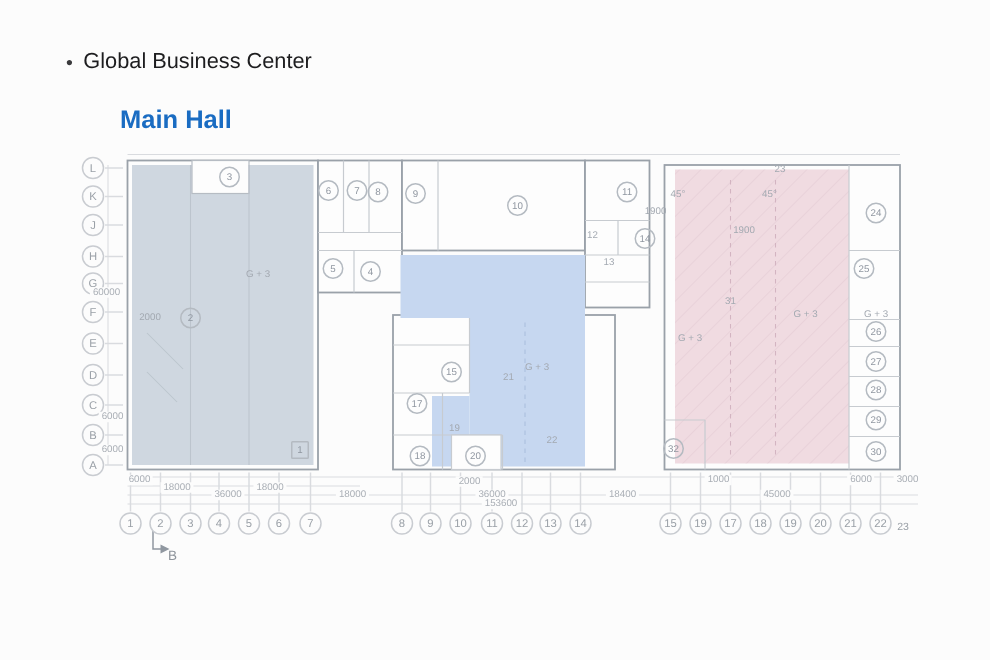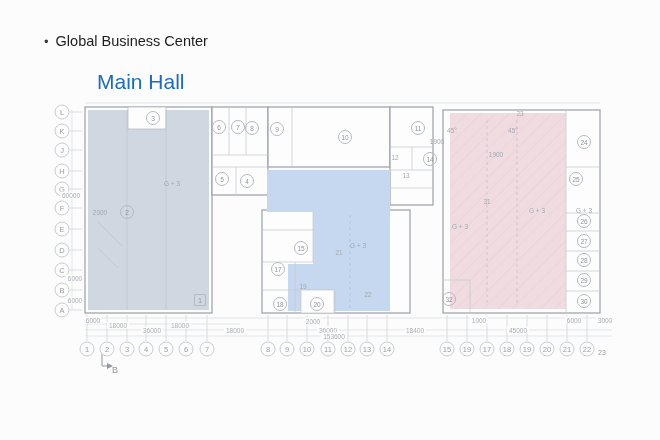--- a/index.html
+++ b/index.html
@@ -1,21 +1,21 @@
 <!DOCTYPE html>
 <html style="--title_color: #1d1d1f; --subtitle_blue: #1a6cc2; --left_region: #cfd7e0; --middle_region: #c6d7f0; --right_region: #f0dbe1; --wall: #9aa1a9; --inner_line: #c7cbd0; --dim_line: #d9dbdf; --watermark_band: rgba(124,128,136,0.45); --watermark_text: #ffffff;"><head>
 <meta charset="utf-8">
 <style>
   html,body{margin:0;padding:0;background:#ffffff;}
   .screen{position:relative;width:660px;height:440px;background:#fcfcfc;overflow:hidden;
           font-family:"Liberation Sans",sans-serif;}
   .header-line{position:absolute;left:44px;top:33px;display:flex;align-items:center;gap:7px;
                font-size:14.5px;color:var(--title_color);}
   .bullet{font-size:13px;color:#3a3a3c;line-height:1;}
-  .subtitle{position:absolute;left:97px;top:70px;font-size:21px;font-weight:400;
+  .subtitle{position:absolute;left:80px;top:70px;font-size:17px;font-weight:700;
             color:var(--subtitle_blue);}
   #plan-svg{position:absolute;left:0;top:0;width:660px;height:440px;z-index:1;}
   #plan-layer{position:absolute;inset:0;z-index:2;}
   #plan-layer > div{position:absolute;transform:translate(-50%,-50%);
                     display:flex;align-items:center;justify-content:center;}
   .axis-circle{width:13px;height:13px;border:1px solid #c9ccd1;border-radius:50%;
                font-size:7.5px;color:#9aa0a7;background:#fcfcfc;}
   .plain-num{font-size:7px;color:#9aa0a7;}
   .room-circle{width:12px;height:12px;border:1px solid #b4bac1;border-radius:50%;
                font-size:6.5px;color:#8f96a0;}

